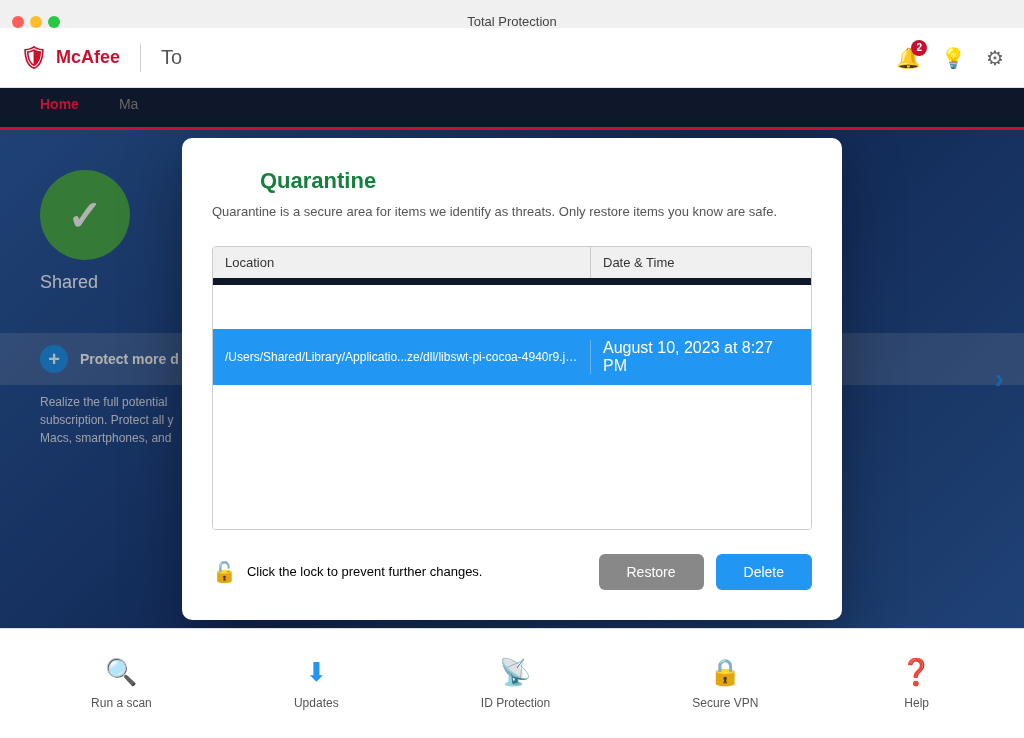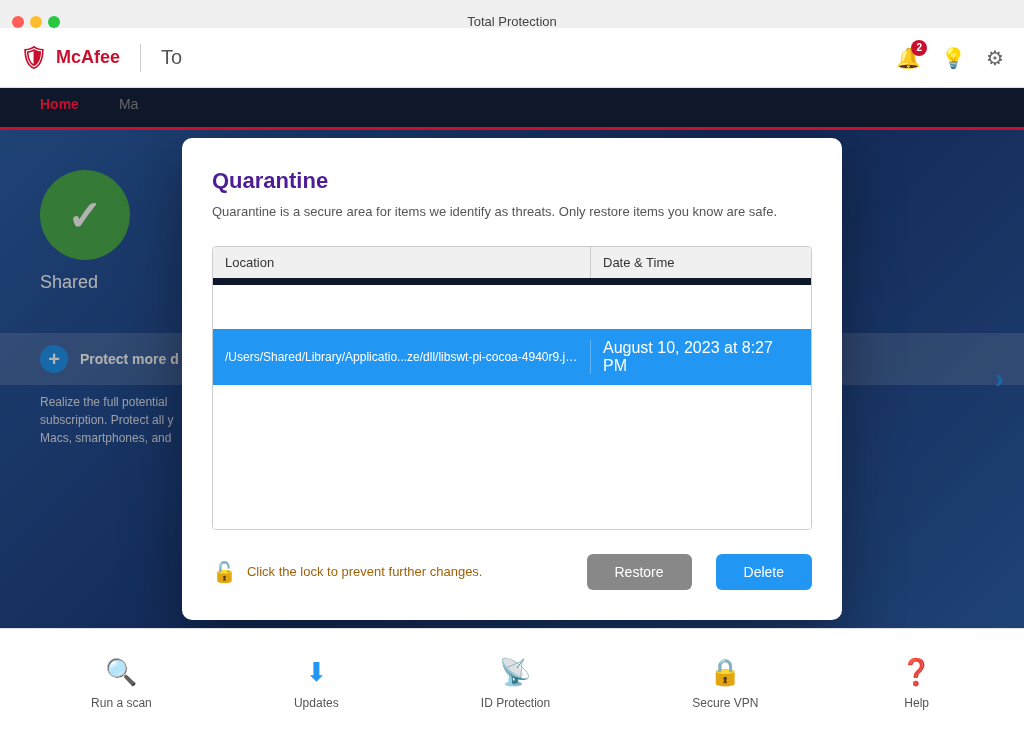--- a/index.html
+++ b/index.html
@@ -279,22 +279,23 @@
       background: white;
       border-radius: 10px;
       width: 660px;
       padding: 30px;
       box-shadow: 0 20px 60px rgba(0,0,0,0.35);
       position: relative;
     }
     .modal-title {
       font-size: 22px;
       font-weight: 600;
-      color: #4c1d95;
+      color: #15803d;
       margin-bottom: 8px;
+      margin-left: 48px;
     }
     .modal-desc {
       font-size: 13px;
       color: #555;
       margin-bottom: 24px;
       line-height: 1.5;
     }
 
     
     .quarantine-table {
@@ -360,25 +361,25 @@
       display: flex;
       align-items: center;
       gap: 10px;
     }
     .lock-icon {
       font-size: 20px;
       color: #2196f3;
     }
     .lock-text {
       font-size: 13px;
-      color: #a16207;
+      color: #000000;
     }
     .modal-buttons {
       display: flex;
-      gap: 24px;
+      gap: 12px;
     }
     .btn-restore {
       padding: 10px 28px;
       background: #888;
       color: white;
       border: none;
       border-radius: 6px;
       font-size: 14px;
       cursor: pointer;
       font-weight: 500;

